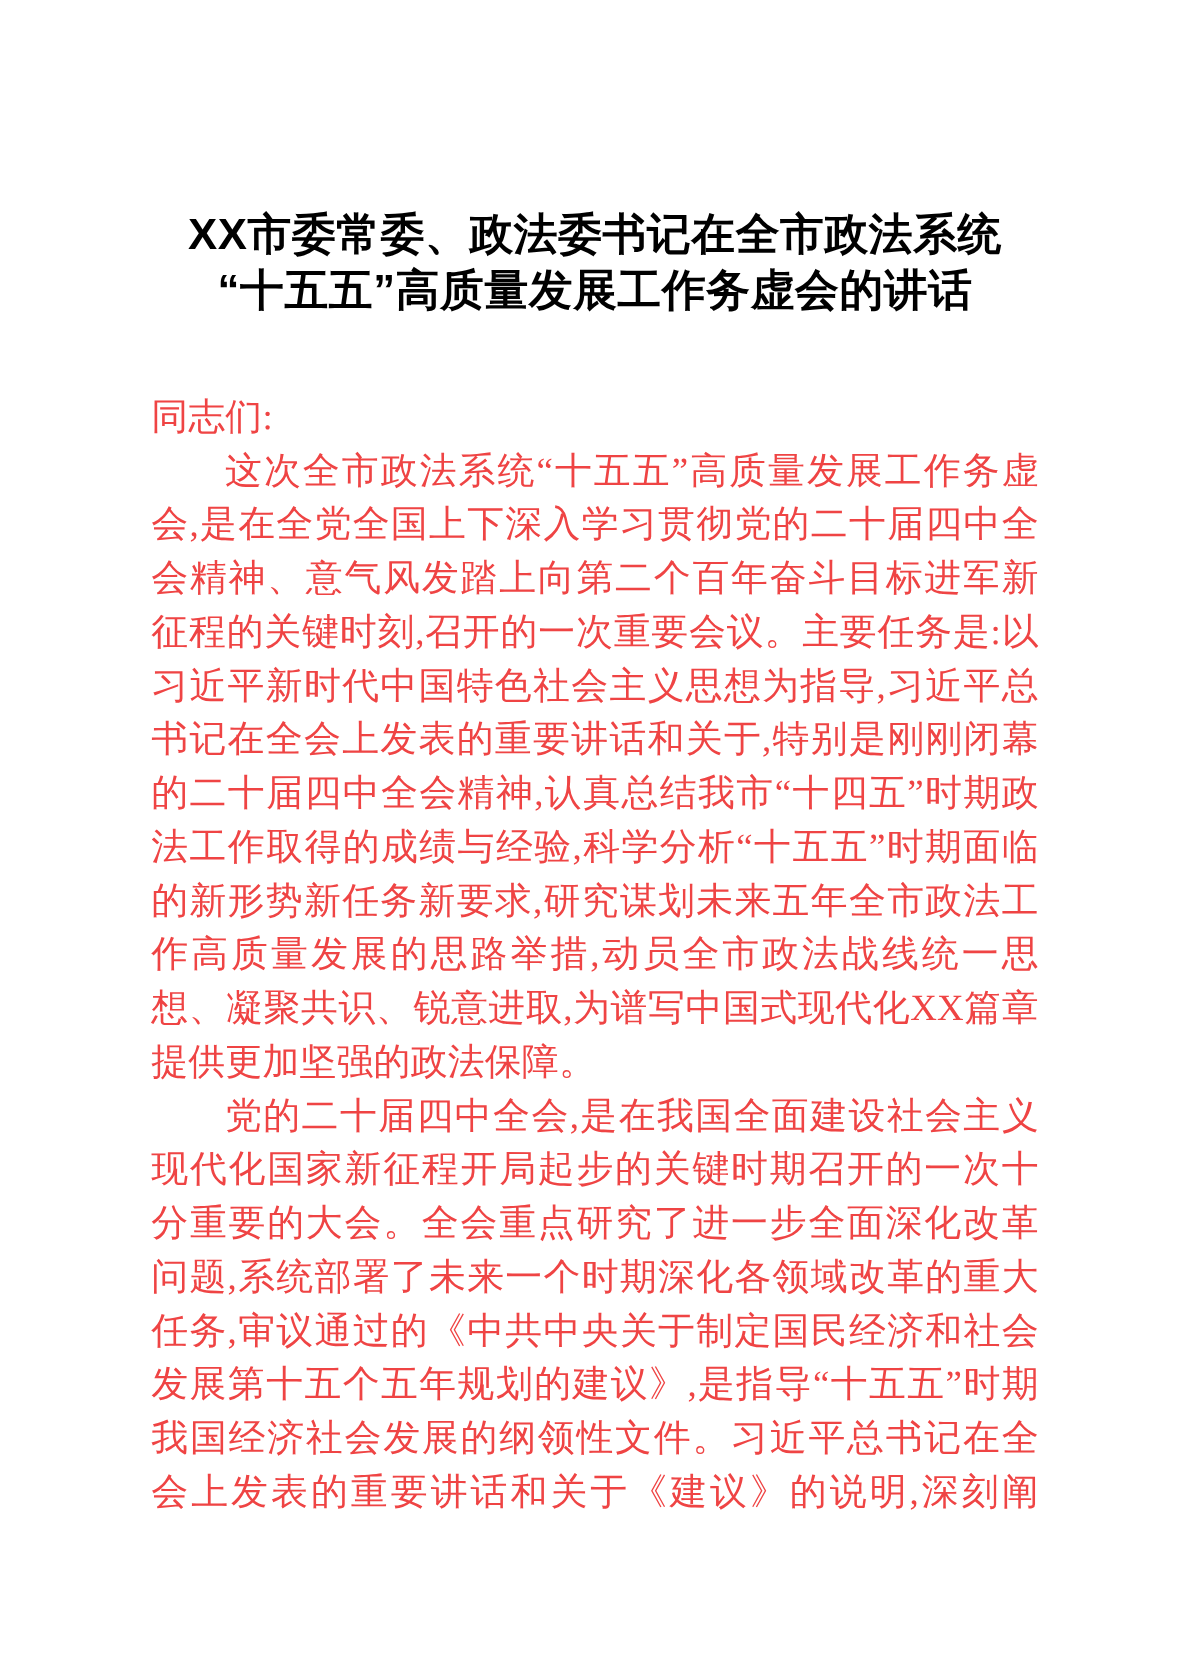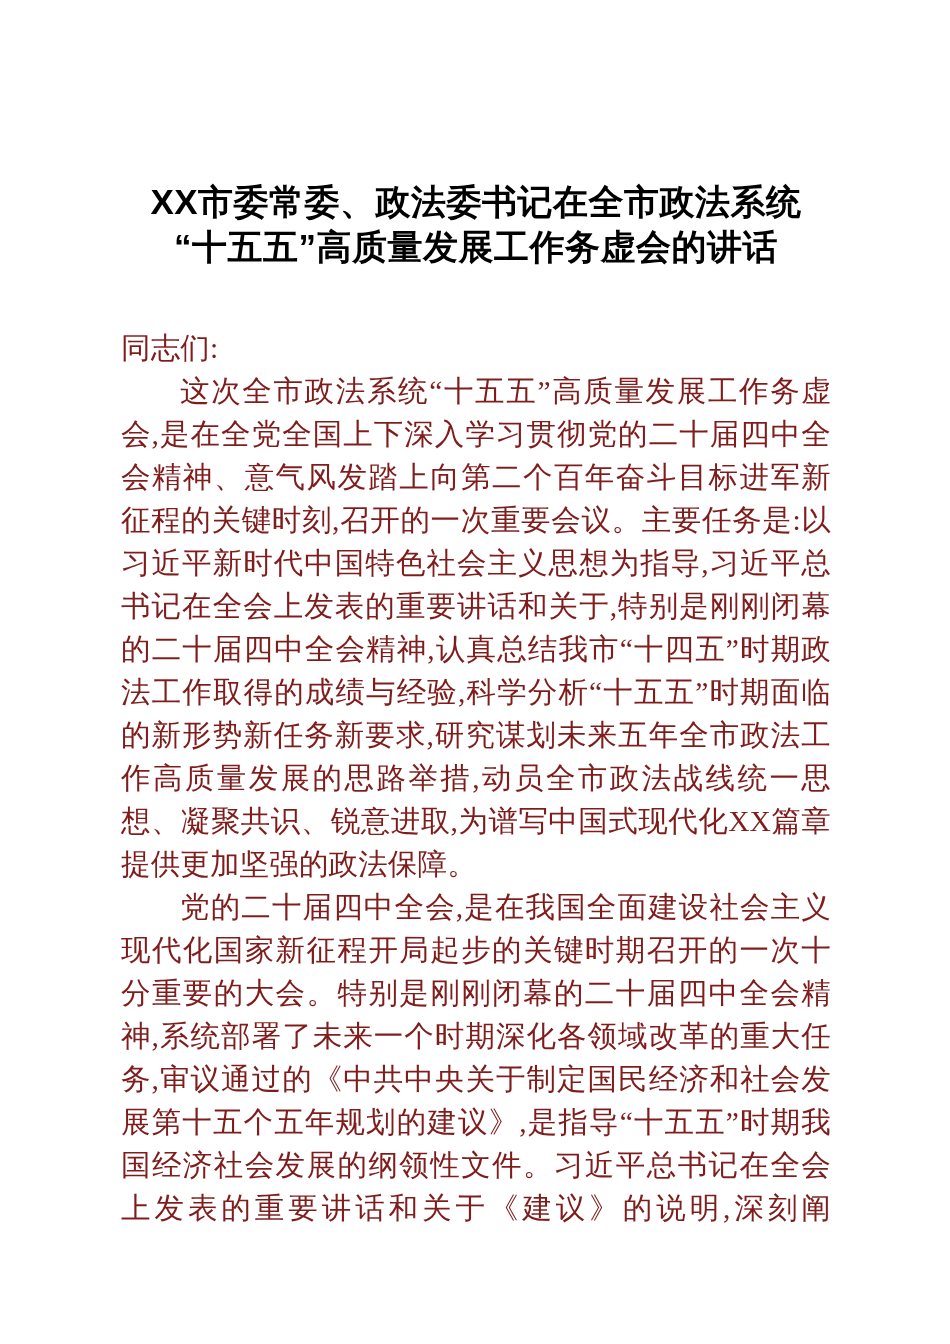--- a/index.html
+++ b/index.html
@@ -31,21 +31,21 @@
   
   .content {
     position: absolute;
     left: 121px;
     top: 0;
     width: 710px;
   }
 
   
   .doc-title {
-    margin: 16px;
+    margin: 2px;
     padding-top: 163px;
     font-family: "Liberation Sans", "DejaVu Sans", sans-serif;
     font-weight: 700;
     font-size: 35px;
     line-height: 45px;
     text-align: center;
     letter-spacing: 0.5px;
     color: #000000;
     white-space: pre-line;
   }
@@ -53,21 +53,21 @@
   
   .body-block {
     margin-top: 58px;
   }
 
   .para {
     margin: 0;
     font-family: "Liberation Serif", "DejaVu Serif", serif;
     font-size: 29.5px;
     line-height: 43px;
-    color: #7f1d1d;
+    color: #ef4444;
     text-align: justify;
     text-justify: inter-character;
     text-align-last: left;
     letter-spacing: 0.15px;
     word-break: break-all;
   }
 
   .para.salutation {
     text-indent: 0;
     text-align: left;
@@ -90,17 +90,17 @@
 
     <h1 class="doc-title">XX市委常委、政法委书记在全市政法系统
 “十五五”高质量发展工作务虚会的讲话</h1>
 
     <div class="body-block">
 
       <p class="para salutation">同志们:</p>
 
       <p class="para indent">这次全市政法系统“十五五”高质量发展工作务虚会,是在全党全国上下深入学习贯彻党的二十届四中全会精神、意气风发踏上向第二个百年奋斗目标进军新征程的关键时刻,召开的一次重要会议。主要任务是:以习近平新时代中国特色社会主义思想为指导,习近平总书记在全会上发表的重要讲话和关于,特别是刚刚闭幕的二十届四中全会精神,认真总结我市“十四五”时期政法工作取得的成绩与经验,科学分析“十五五”时期面临的新形势新任务新要求,研究谋划未来五年全市政法工作高质量发展的思路举措,动员全市政法战线统一思想、凝聚共识、锐意进取,为谱写中国式现代化XX篇章提供更加坚强的政法保障。</p>
 
-      <p class="para indent truncated">党的二十届四中全会,是在我国全面建设社会主义现代化国家新征程开局起步的关键时期召开的一次十分重要的大会。特别是刚刚闭幕的二十届四中全会精神,系统部署了未来一个时期深化各领域改革的重大任务,审议通过的《中共中央关于制定国民经济和社会发展第十五个五年规划的建议》,是指导“十五五”时期我国经济社会发展的纲领性文件。习近平总书记在全会上发表的重要讲话和关于《建议》的说明,深刻阐</p>
+      <p class="para indent truncated">党的二十届四中全会,是在我国全面建设社会主义现代化国家新征程开局起步的关键时期召开的一次十分重要的大会。全会重点研究了进一步全面深化改革问题,系统部署了未来一个时期深化各领域改革的重大任务,审议通过的《中共中央关于制定国民经济和社会发展第十五个五年规划的建议》,是指导“十五五”时期我国经济社会发展的纲领性文件。习近平总书记在全会上发表的重要讲话和关于《建议》的说明,深刻阐</p>
 
     </div>
   </div>
 </div>
 
 </body></html>

